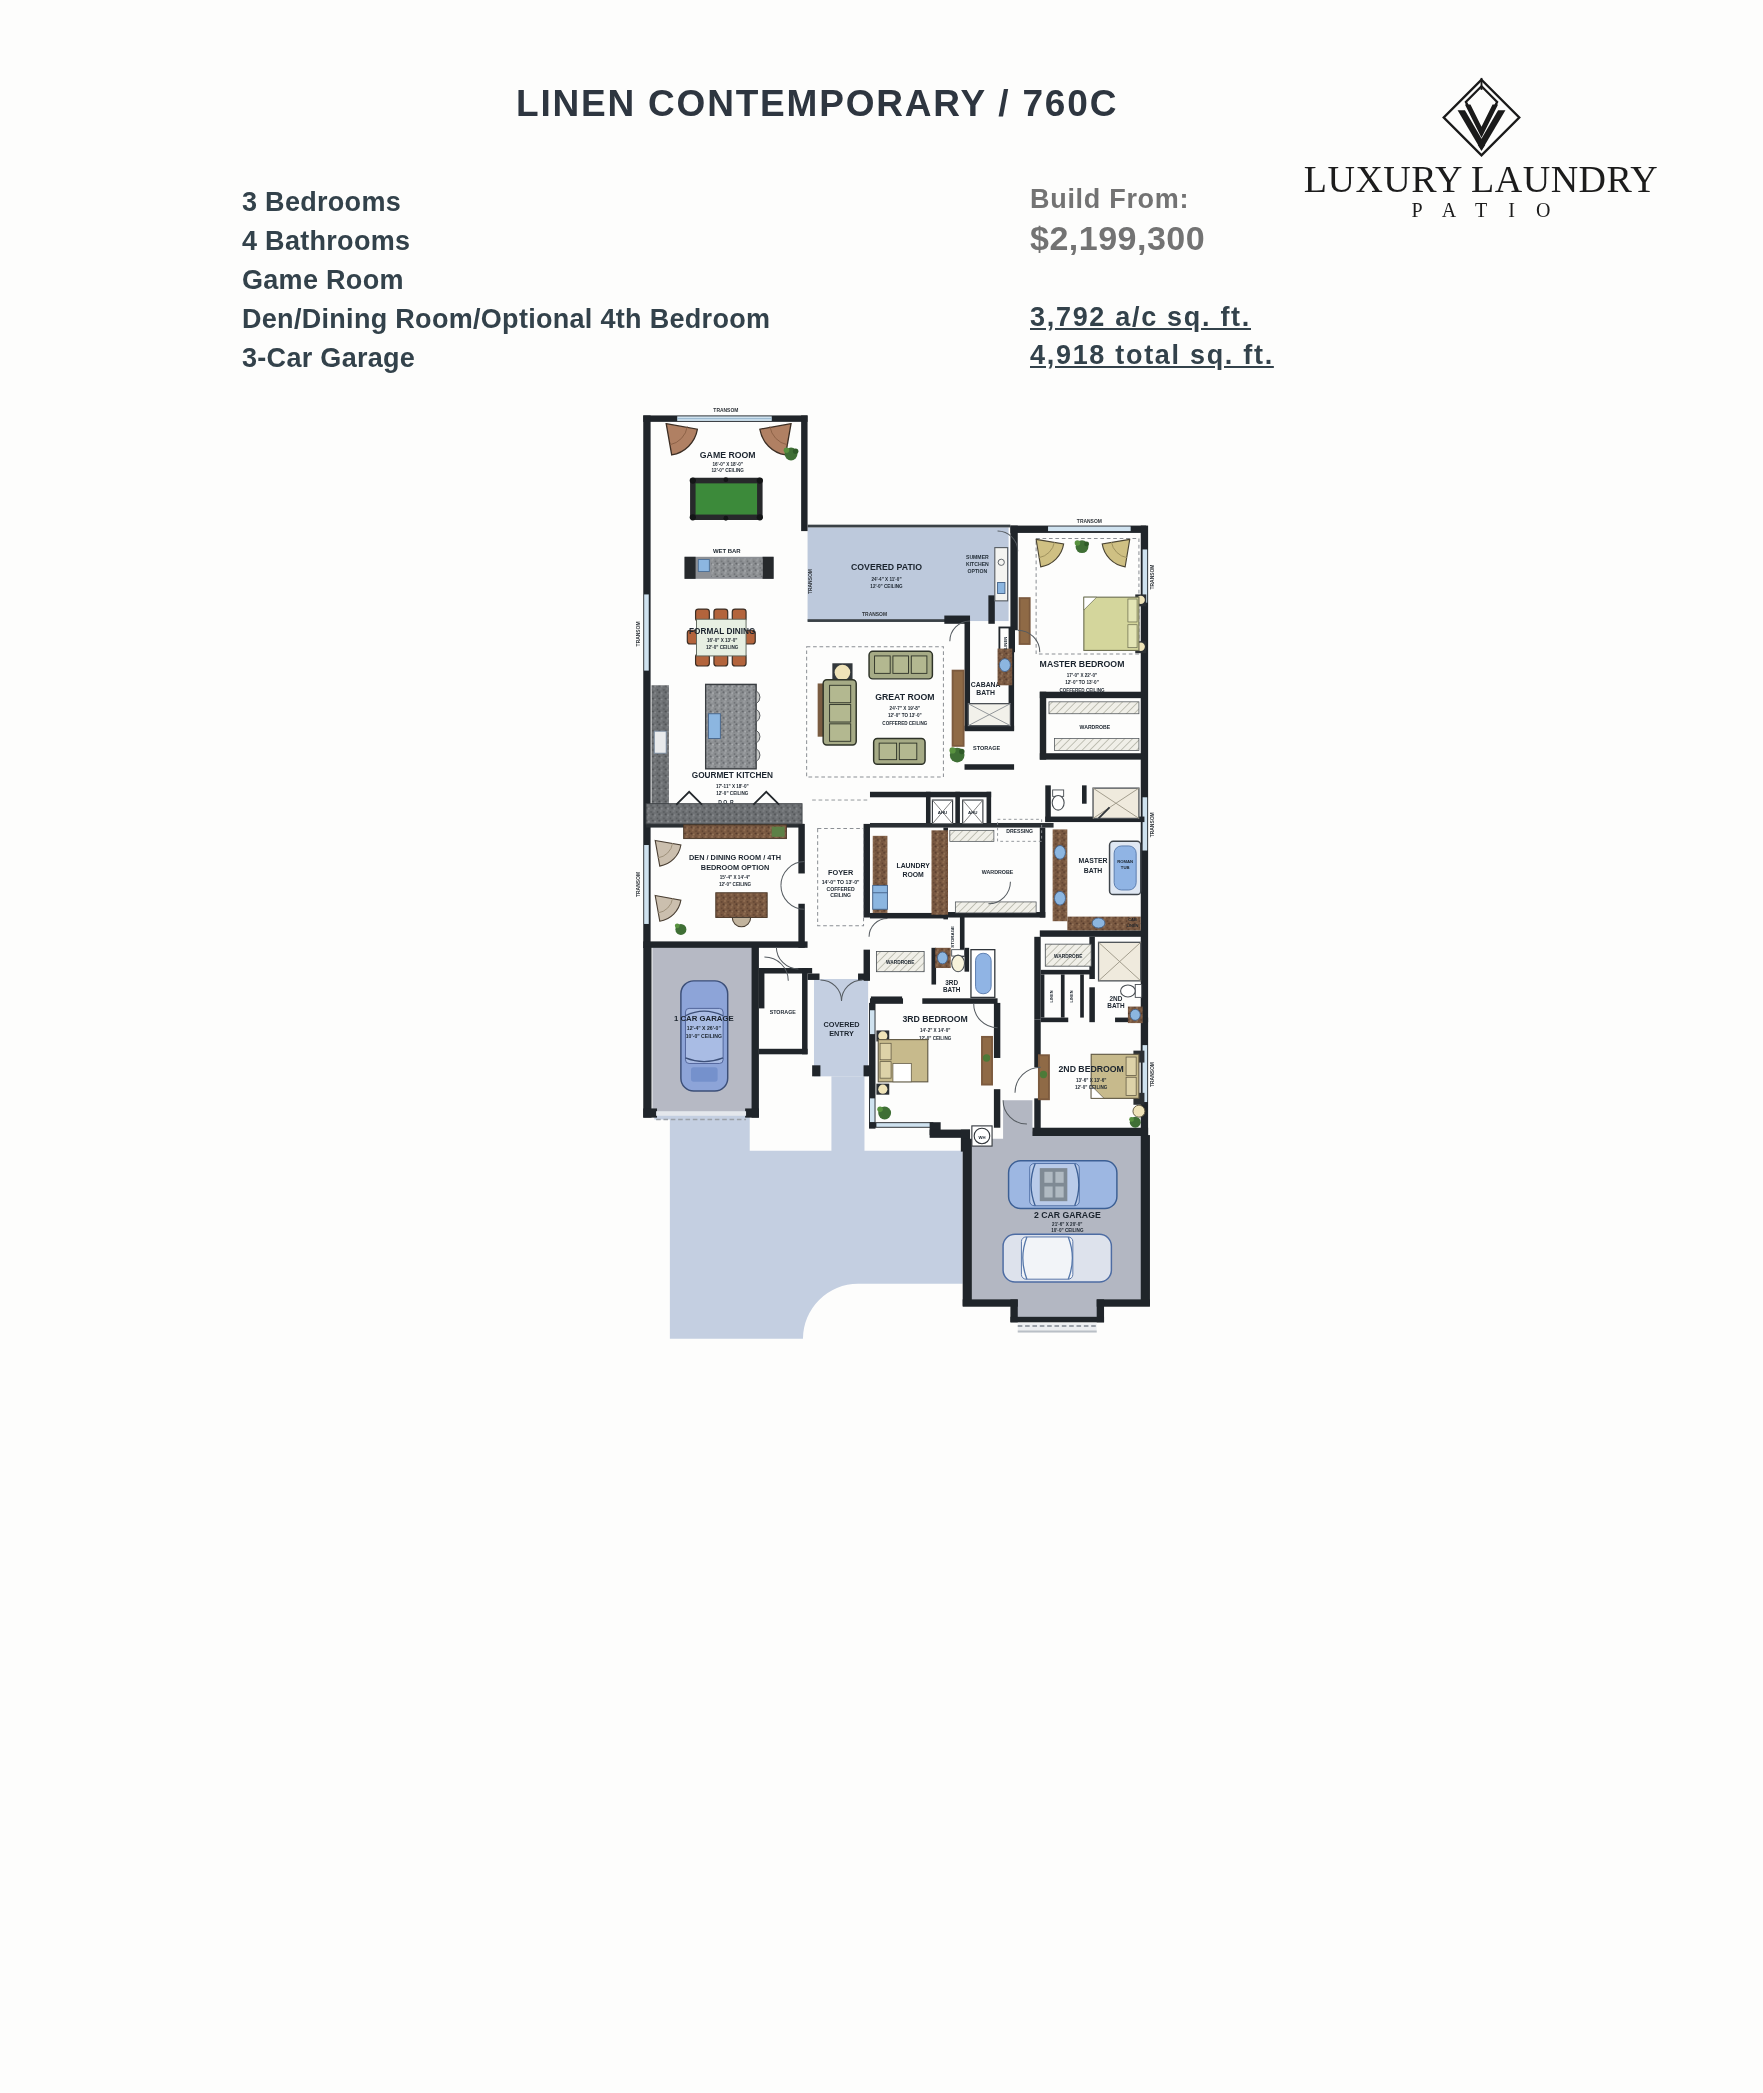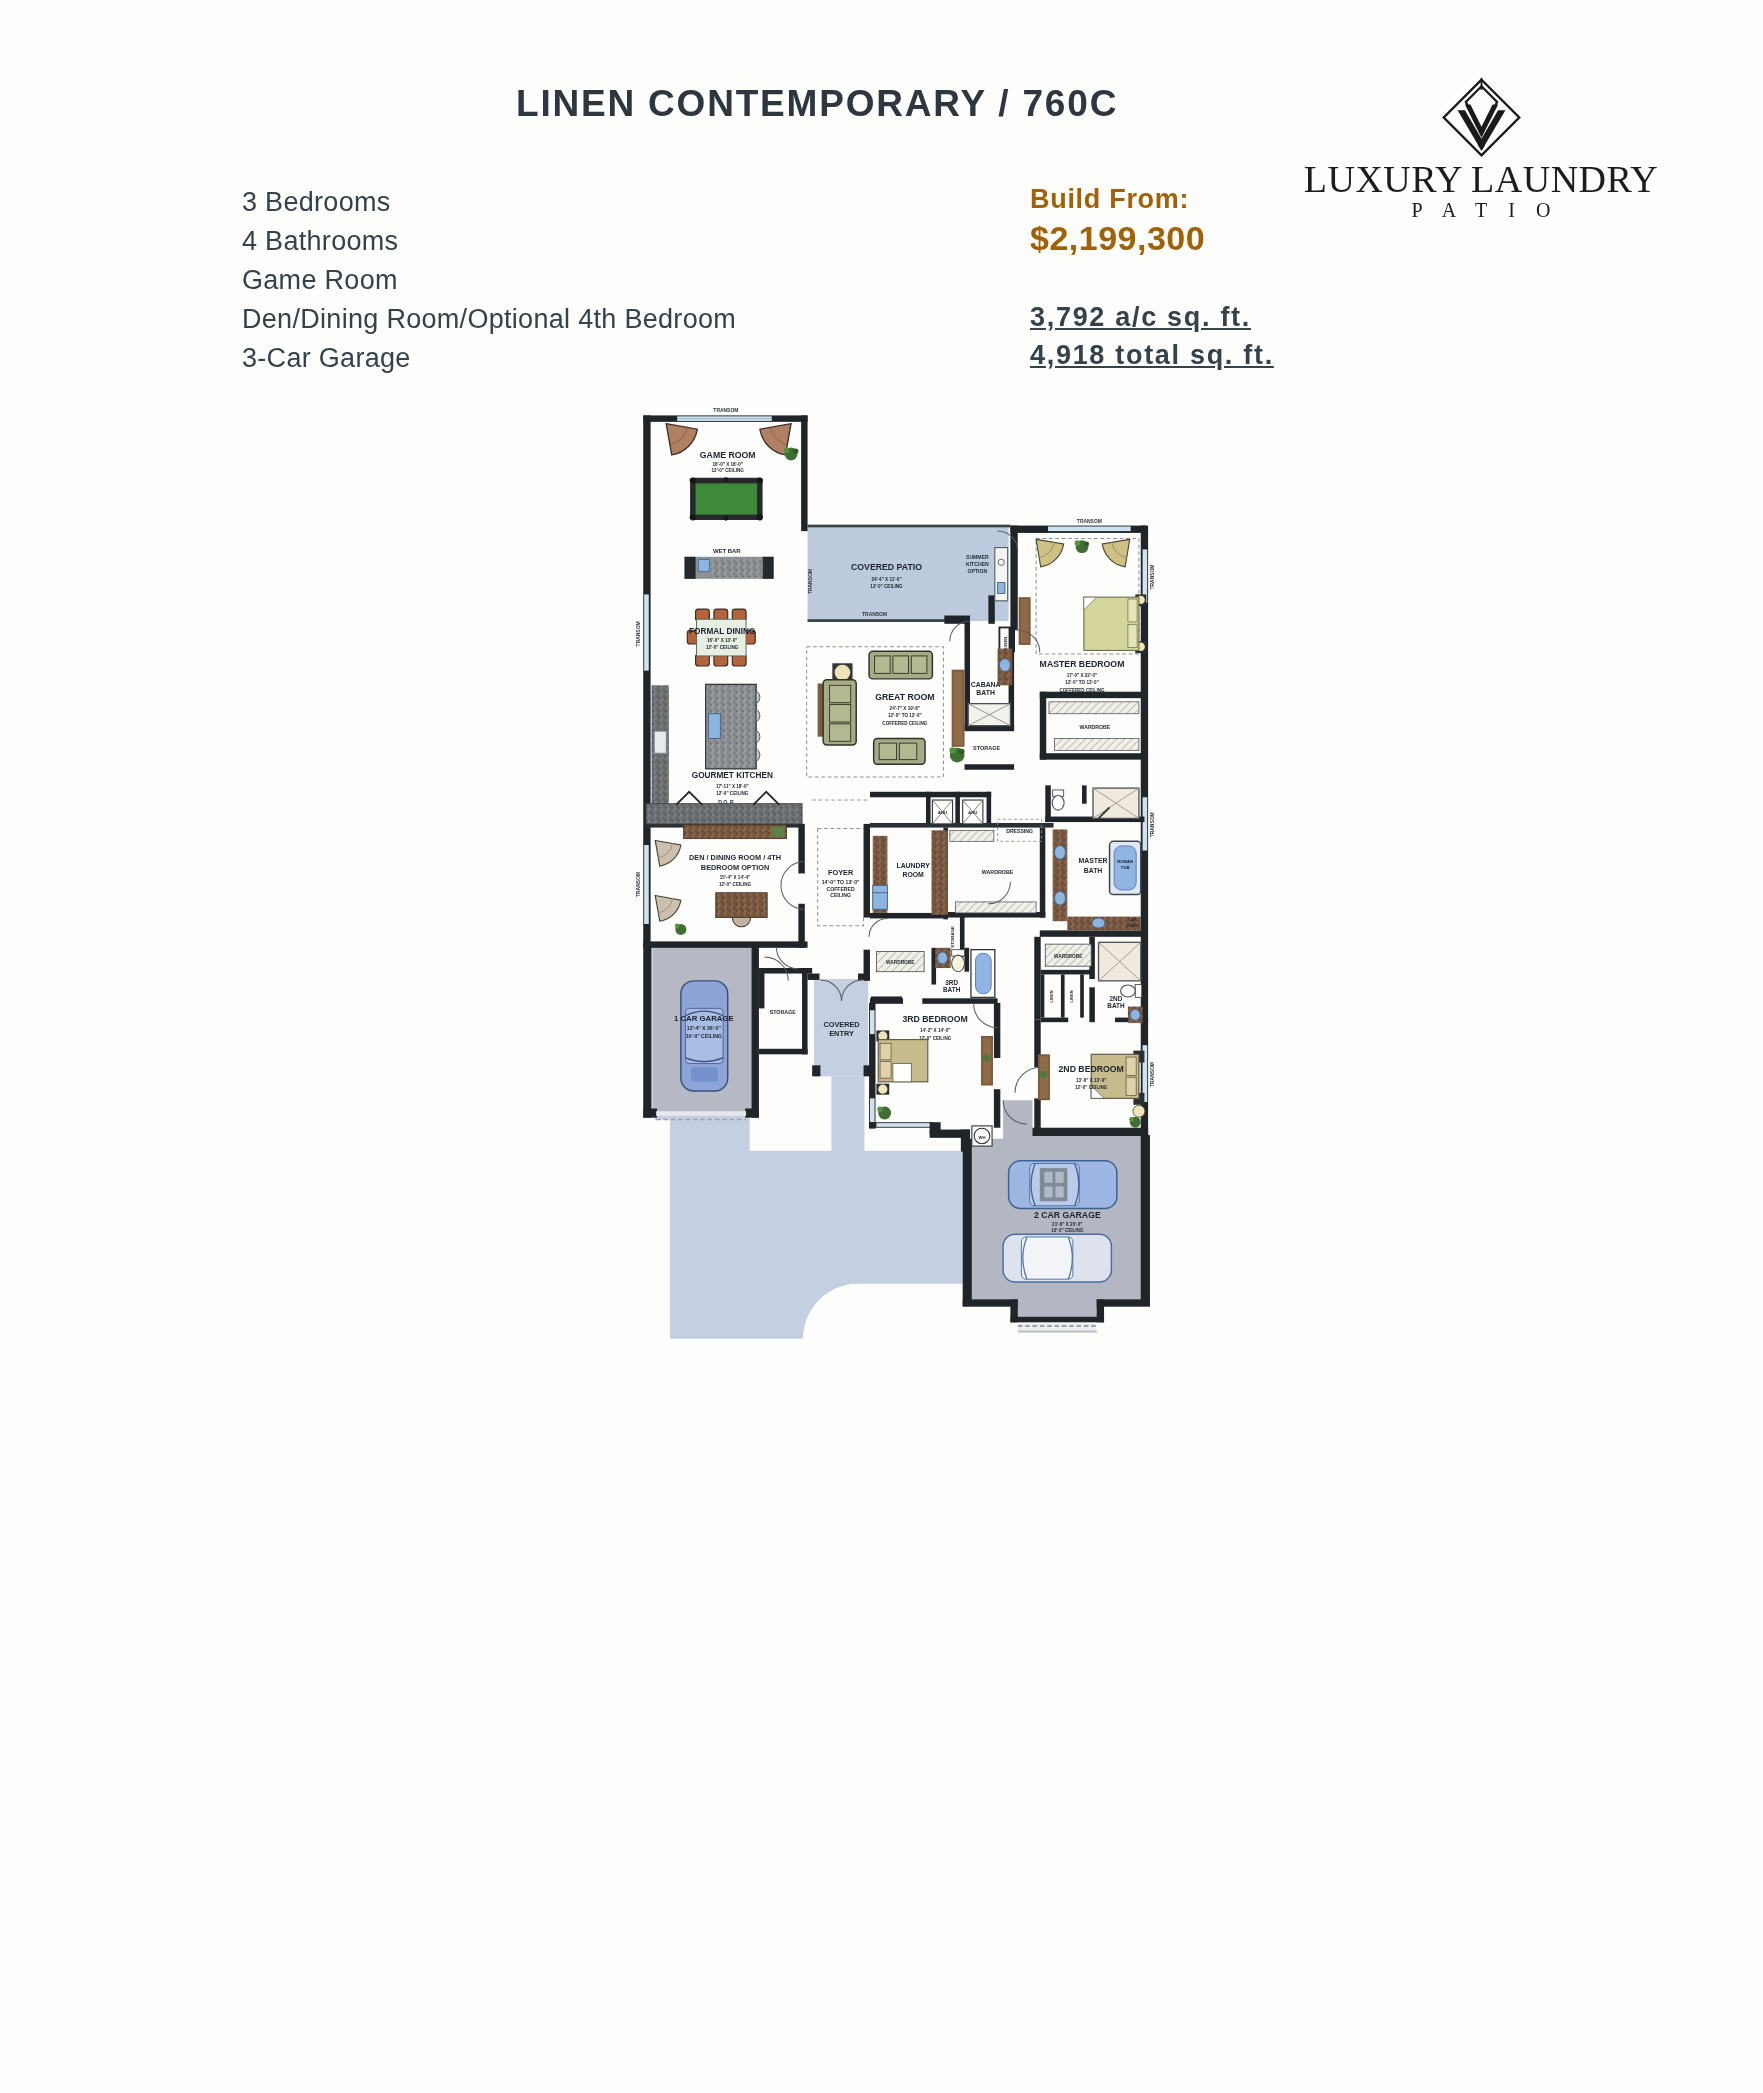--- a/index.html
+++ b/index.html
@@ -1,20 +1,20 @@
 <!DOCTYPE html>
 <html style="font-size:14.7px"><head>
 <meta charset="utf-8">
 <style>
   html,body{margin:0;padding:0;}
   body{width:1763px;height:2094px;background:#fdfdfc;position:relative;font-family:"Liberation Sans",sans-serif;overflow:hidden;}
   .abs{position:absolute;}
   .title{left:516px;top:83px;font-size:37px;font-weight:bold;letter-spacing:1.8px;color:#2e3640;white-space:nowrap;}
-  .feat{left:242px;top:183px;font-size:27px;line-height:39px;letter-spacing:0.3px;color:#33424b;font-weight:normal;}
-  .build{left:1030px;top:180px;font-size:27px;line-height:39px;letter-spacing:0.7px;color:#a16207;font-weight:bold;} .price{font-size:34px;letter-spacing:0.5px;}
+  .feat{left:242px;top:183px;font-size:27px;line-height:39px;letter-spacing:0.3px;color:#33424b;font-weight:bold;}
+  .build{left:1030px;top:180px;font-size:27px;line-height:39px;letter-spacing:0.7px;color:#737373;font-weight:bold;} .price{font-size:34px;letter-spacing:0.5px;}
   .sqft{left:1030px;top:298px;font-size:27px;line-height:38px;letter-spacing:1.7px;color:#33424b;font-weight:bold;text-decoration:underline;}
   .lplogo{left:1288px;top:77px;width:386px;text-align:center;color:#1c1c1c;}
   .lp1{font-family:"Liberation Serif",serif;font-size:38px;line-height:35px;letter-spacing:0.5px;white-space:nowrap;margin-top:3.7px;}
   .lp2{font-family:"Liberation Serif",serif;font-size:20px;letter-spacing:21px;margin-top:2.8px;text-indent:21px;}
 </style>
 </head>
 <body>
 
 <div class="abs title">LINEN CONTEMPORARY / 760C</div>
 

